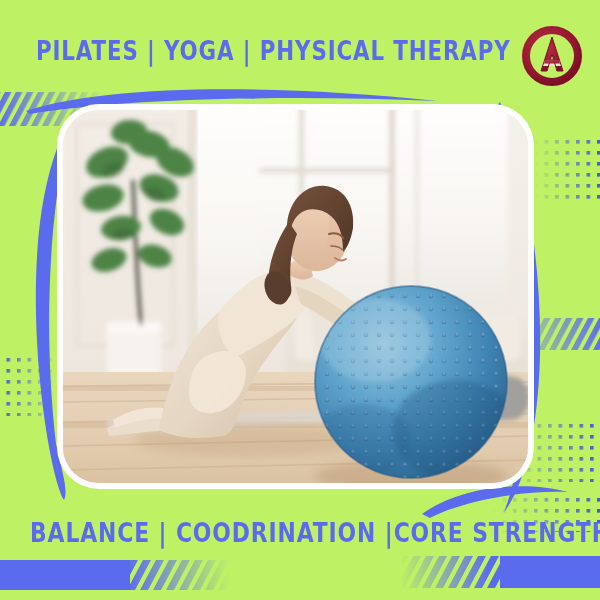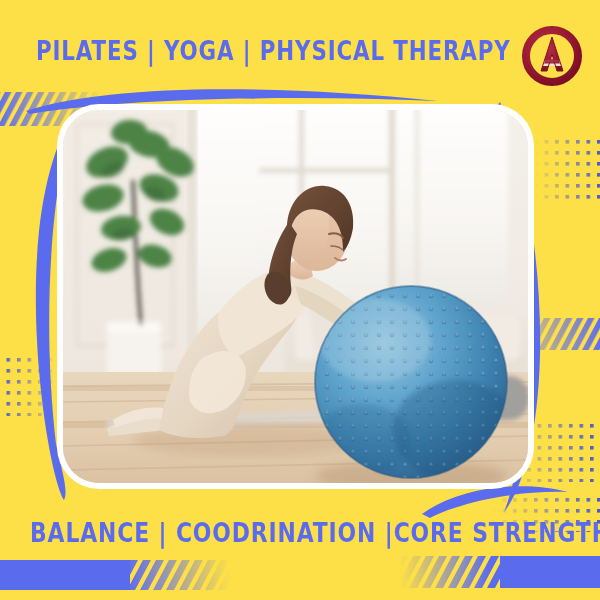--- a/index.html
+++ b/index.html
@@ -2,21 +2,21 @@
 <html style="--blue: #5b6bee;"><head>
 <meta charset="utf-8">
 <style>
   html,body{margin:0;padding:0;}
   body{
     width:600px;height:600px;overflow:hidden;
     background:#ffffff;
     font-family:"Liberation Sans", sans-serif;
     position:relative;
   }
-  #poster{position:absolute;inset:0;width:600px;height:600px;background:#fde047;overflow:hidden;}
+  #poster{position:absolute;inset:0;width:600px;height:600px;background:#bef264;overflow:hidden;}
 
   
   .headline{
     position:absolute;left:0;width:600px;text-align:center;
     color:var(--blue,#5b6bee);
     font-weight:700;
     font-family:"DejaVu Sans Condensed","Liberation Sans", sans-serif;
     letter-spacing:1px;
     white-space:nowrap;
     transform-origin:center center;

